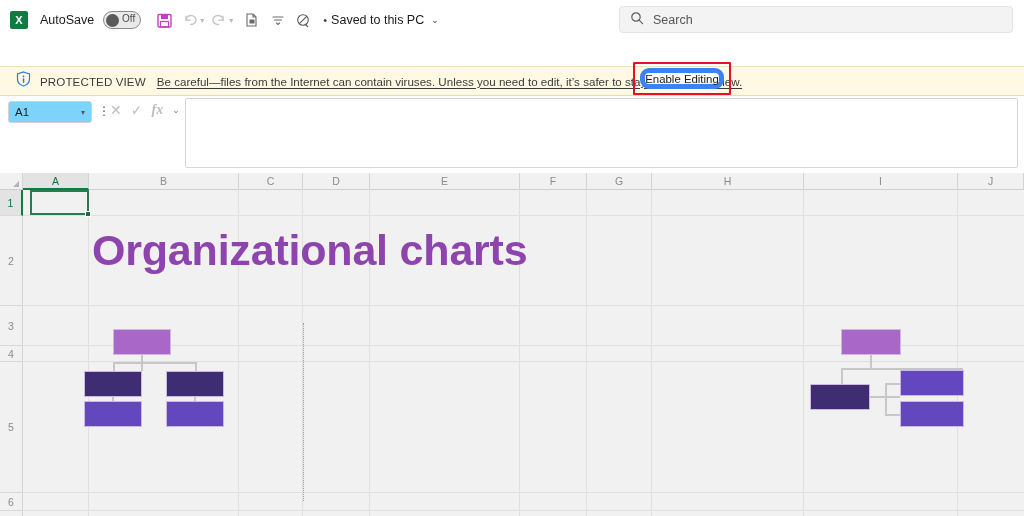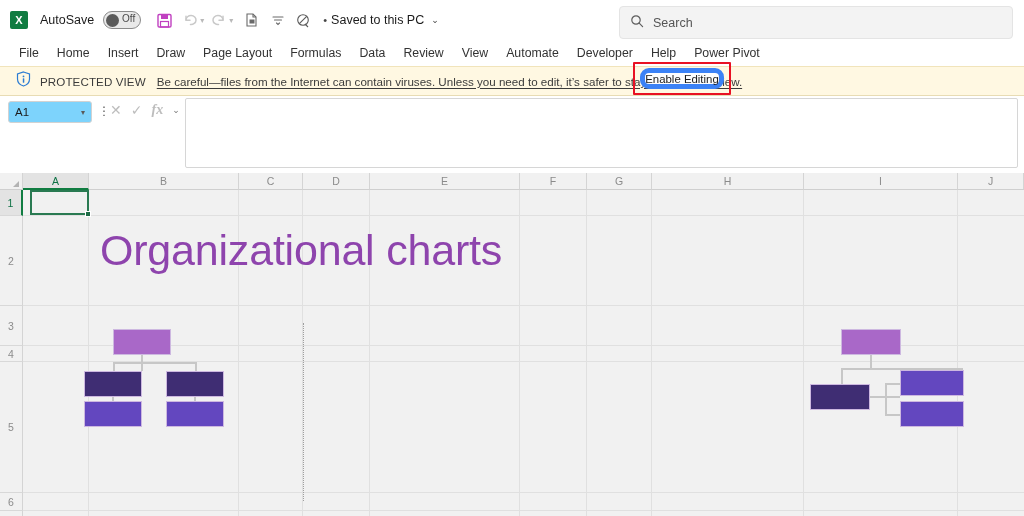--- a/index.html
+++ b/index.html
@@ -46,21 +46,21 @@
   .qat-caret { font-size: 8px; color: #b9b9b9; margin-left: -3px; margin-right: 2px; }
   .doc-title {
     font-size: 12.5px; color: #1b1b1b; margin-left: 16px; white-space: nowrap;
   }
   .doc-title .sep { color: #5a5a5a; margin: 0 3px; }
   .lockicon { margin: 0 5px; position: relative; top: 2px; }
   .saved-dot { color: #444; margin: 0 4px 0 7px; font-size: 11px; }
   .saved-txt { font-size: 12.5px; color: #1b1b1b; }
   .title-caret { font-size: 9px; color: #444; margin-left: 7px; }
   .searchbox {
-    position: absolute; left: 619px; top: 6px; width: 394px; height: 33px;
+    position: absolute; left: 619px; top: 6px; width: 394px; height: 27px;
     background: #f3f3f3; border: 1px solid #e4e4e4; border-radius: 4px;
     display: flex; align-items: center;
   }
   .searchbox .si { margin-left: 10px; margin-right: 9px; flex: 0 0 auto; }
   .searchbox .sp { font-size: 12.5px; color: #555; }
 
   
   .ribbon-tabs {
     position: absolute; top: 40px; left: 0; width: 1024px; height: 26px;
     background: #ffffff; display: flex; align-items: center; padding-left: 10px;
@@ -156,22 +156,22 @@
     position: absolute; left: 30px; top: 190px; width: 59px; height: 25px;
     border: 2px solid #2a7a52; background: transparent;
   }
   .a1sel .handle {
     position: absolute; right: -4px; bottom: -4px; width: 6px; height: 6px;
     background: #1e6b46; border: 1px solid #fff;
   }
 
   
   .doc-heading {
-    position: absolute; left: 100px; top: 226px;
-    font-size: 43px; color: #8e44ad; font-weight: normal;
+    position: absolute; left: 92px; top: 226px;
+    font-size: 43px; color: #8e44ad; font-weight: bold;
     letter-spacing: -0.2px; white-space: nowrap;
   }
   .divider-dotted {
     position: absolute; left: 303px; top: 323px; width: 1px; height: 178px;
     border-left: 1px dotted #9e9e9e;
   }
   .banner {
     position: absolute; left: 367px; top: 329px; width: 284px; height: 33px;
     background: #7b3fa0; display: flex; align-items: center;
   }
@@ -255,35 +255,20 @@
       <span class="si">
         <svg width="14" height="14" viewBox="0 0 14 14">
           <circle cx="6" cy="6" r="4.2" fill="none" stroke="#5d5d5d" stroke-width="1.2"></circle>
           <path d="M9.2 9.2 L12.6 12.6" stroke="#5d5d5d" stroke-width="1.2" stroke-linecap="round"></path>
         </svg>
       </span>
       <span class="sp">Search</span>
     </div>
   </div>
 
-  <div class="ribbon-tabs">
-    <div class="rtab">File</div>
-    <div class="rtab">Home</div>
-    <div class="rtab">Insert</div>
-    <div class="rtab">Draw</div>
-    <div class="rtab">Page Layout</div>
-    <div class="rtab">Formulas</div>
-    <div class="rtab">Data</div>
-    <div class="rtab">Review</div>
-    <div class="rtab">View</div>
-    <div class="rtab">Automate</div>
-    <div class="rtab">Developer</div>
-    <div class="rtab">Help</div>
-    <div class="rtab">Power Pivot</div>
-  </div>
 
   <div class="pvbar">
     <span class="pv-shield">
       <svg width="15" height="16" viewBox="0 0 15 16">
         <path d="M7.5 1 L13.5 3 V8 C13.5 11.5 10.8 14 7.5 15 C4.2 14 1.5 11.5 1.5 8 V3 Z" fill="none" stroke="#2b7cd3" stroke-width="1.2"></path>
         <circle cx="7.5" cy="5.4" r="0.9" fill="#2b7cd3"></circle>
         <rect x="6.8" y="7.2" width="1.5" height="4.6" rx="0.6" fill="#2b7cd3"></rect>
       </svg>
     </span>
     <span class="pv-title">PROTECTED VIEW</span>

